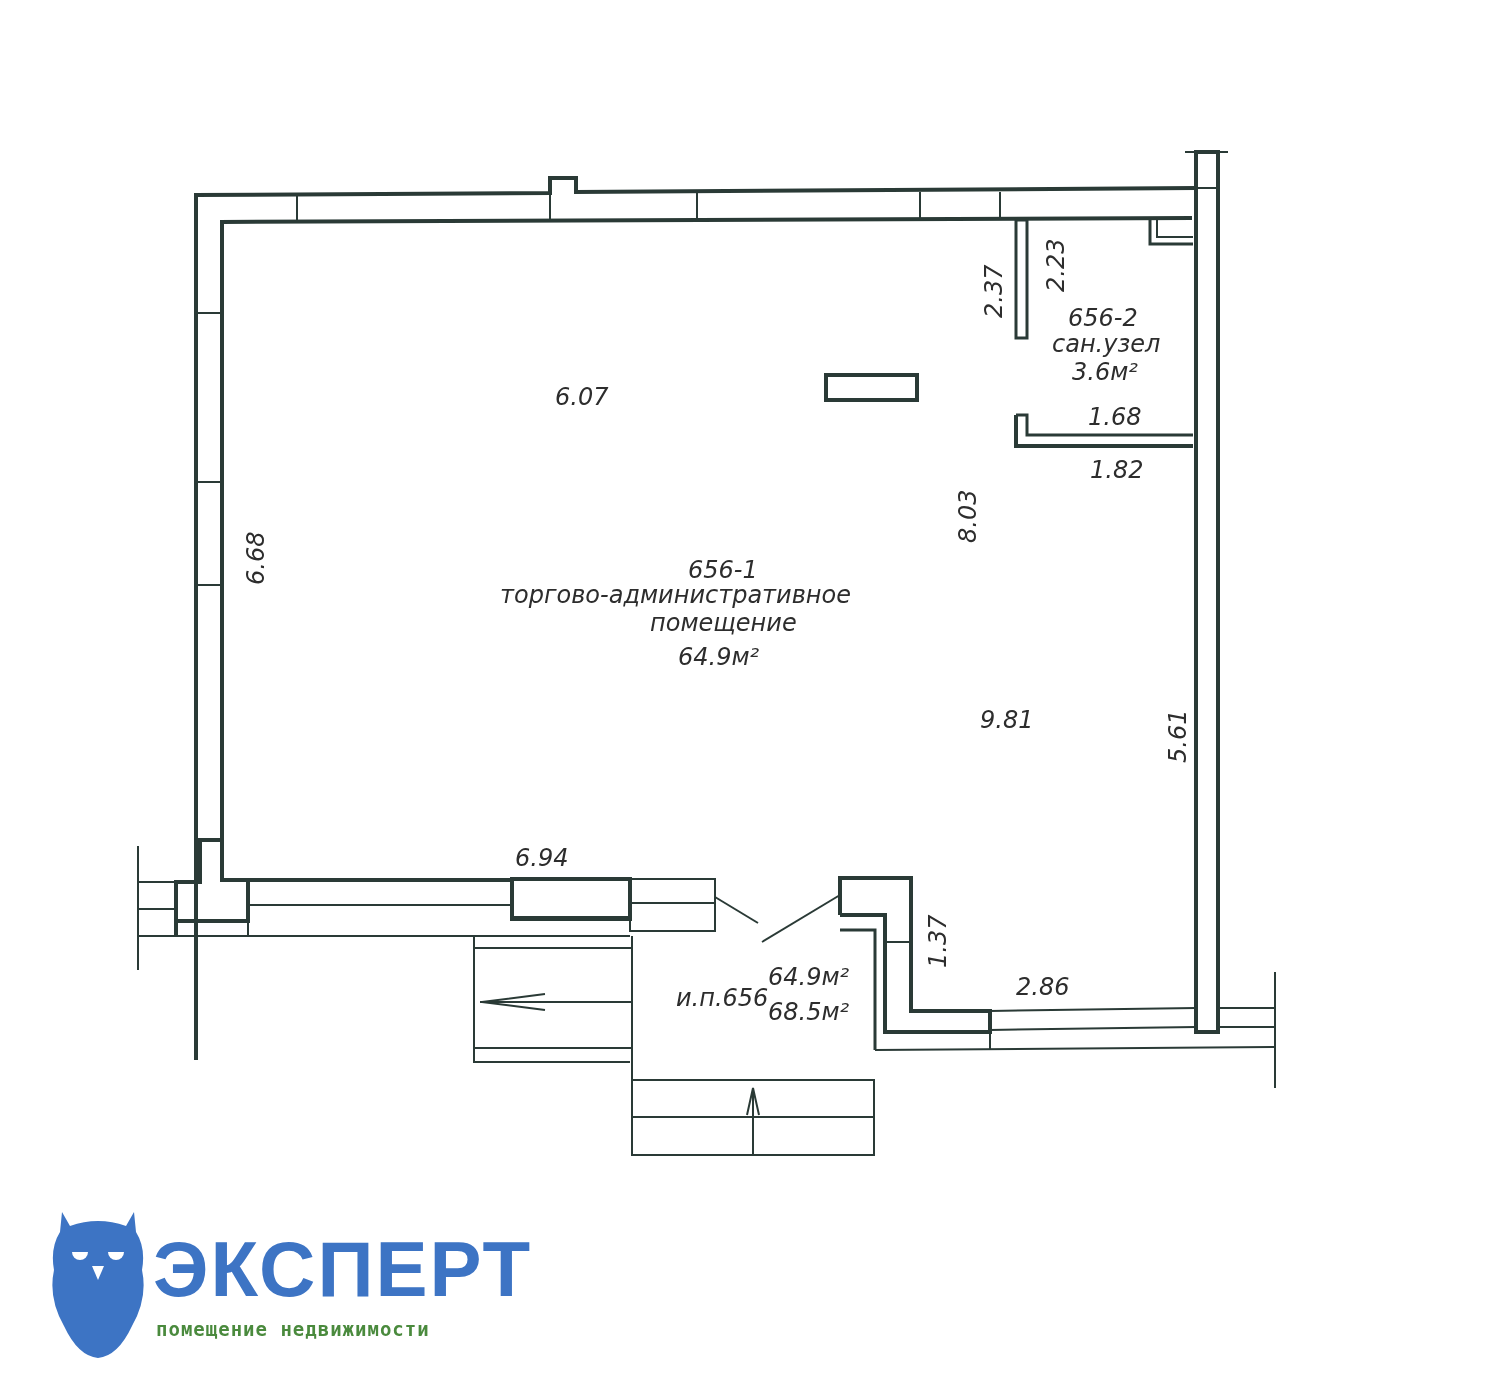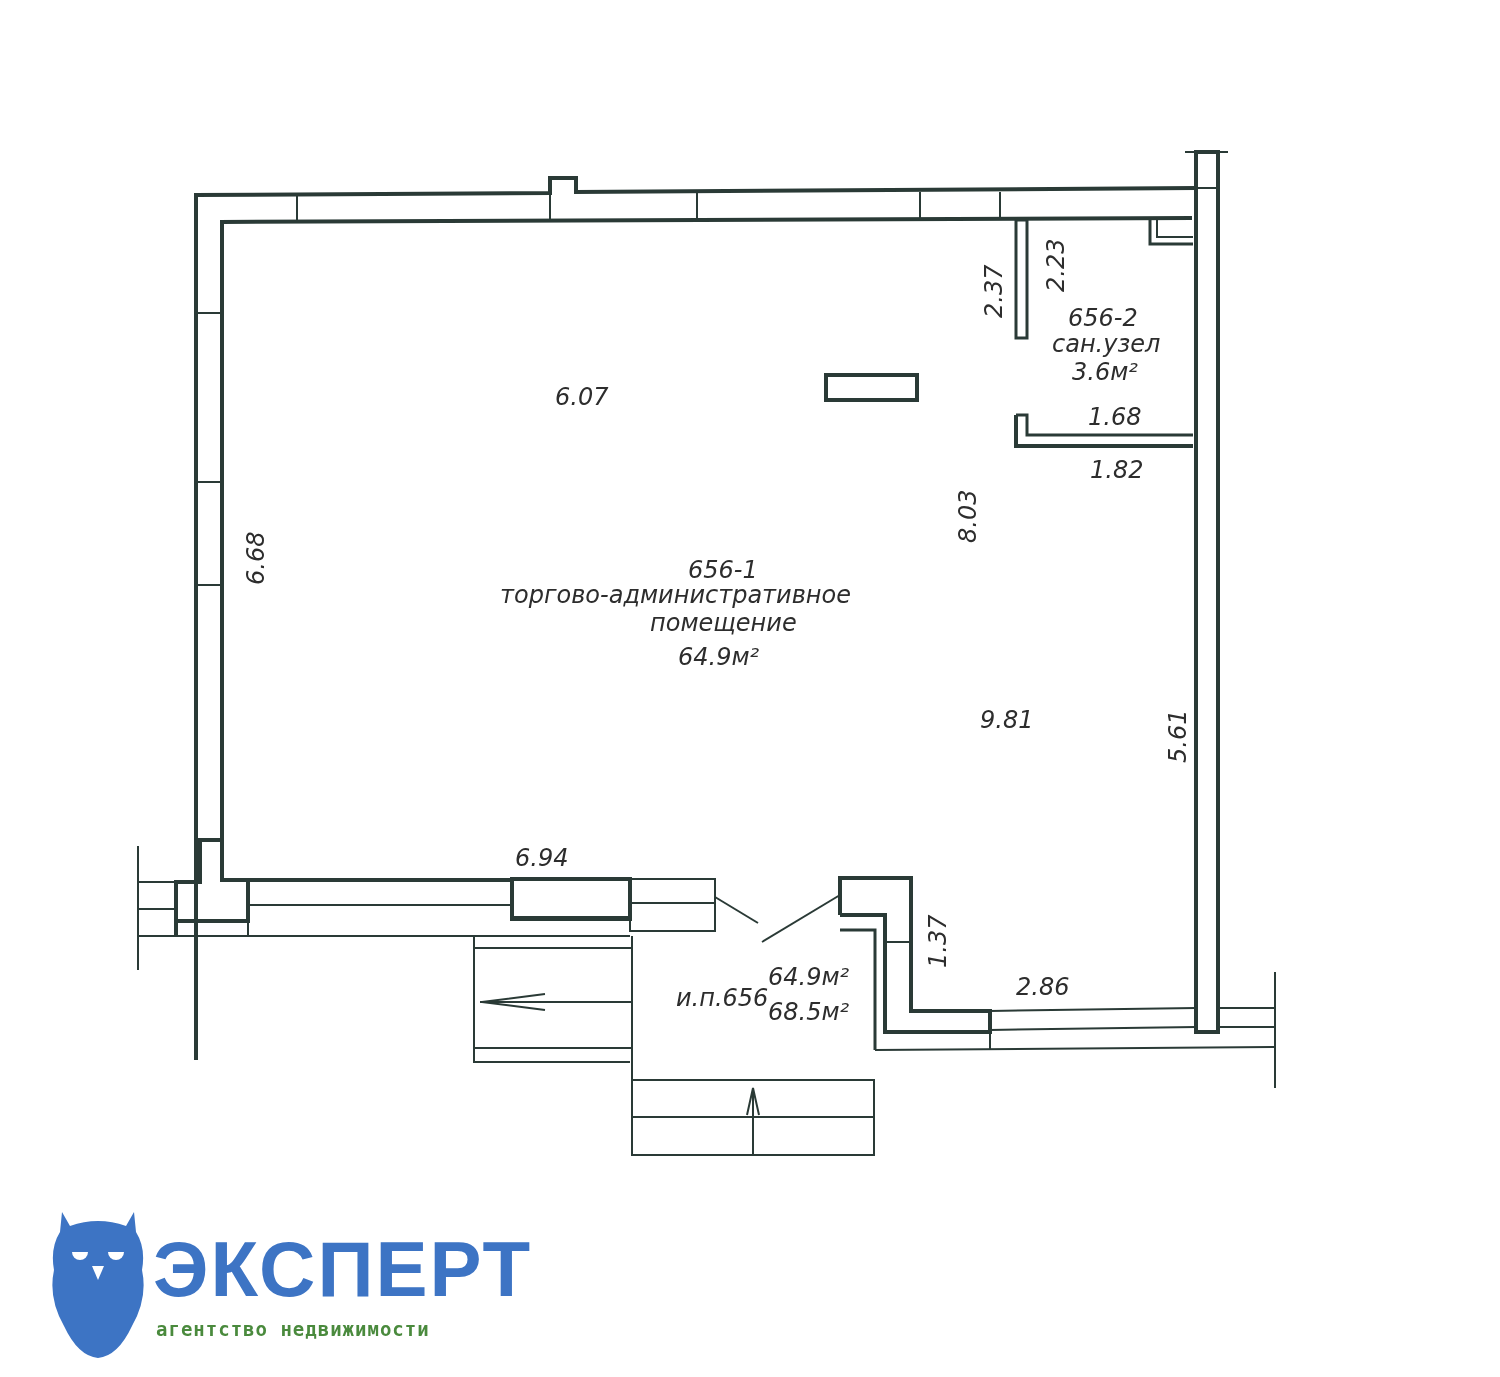--- a/index.html
+++ b/index.html
@@ -128,14 +128,14 @@
 <div class="logo">
   <svg class="owl" viewBox="0 0 100 150">
     <path d="M14,4 L22,18 Q50,8 78,18 L86,4 L88,24 Q98,40 94,62 Q100,90 84,118 Q70,148 50,150 Q30,148 16,118 Q0,90 6,62 Q2,40 12,24 Z" fill="#3d74c4"></path>
     <circle cx="32" cy="44" r="8" fill="#ffffff"></circle>
     <circle cx="68" cy="44" r="8" fill="#ffffff"></circle>
     <rect x="22" y="36" width="20" height="8" fill="#3d74c4"></rect>
     <rect x="58" y="36" width="20" height="8" fill="#3d74c4"></rect>
     <path d="M44,58 L56,58 L50,72 Z" fill="#ffffff"></path>
   </svg>
   <div class="logo-title">ЭКСПЕРТ</div>
-  <div class="logo-sub">агентство недвижимости</div>
+  <div class="logo-sub">помещение недвижимости</div>
 </div>
 
 </body></html>

